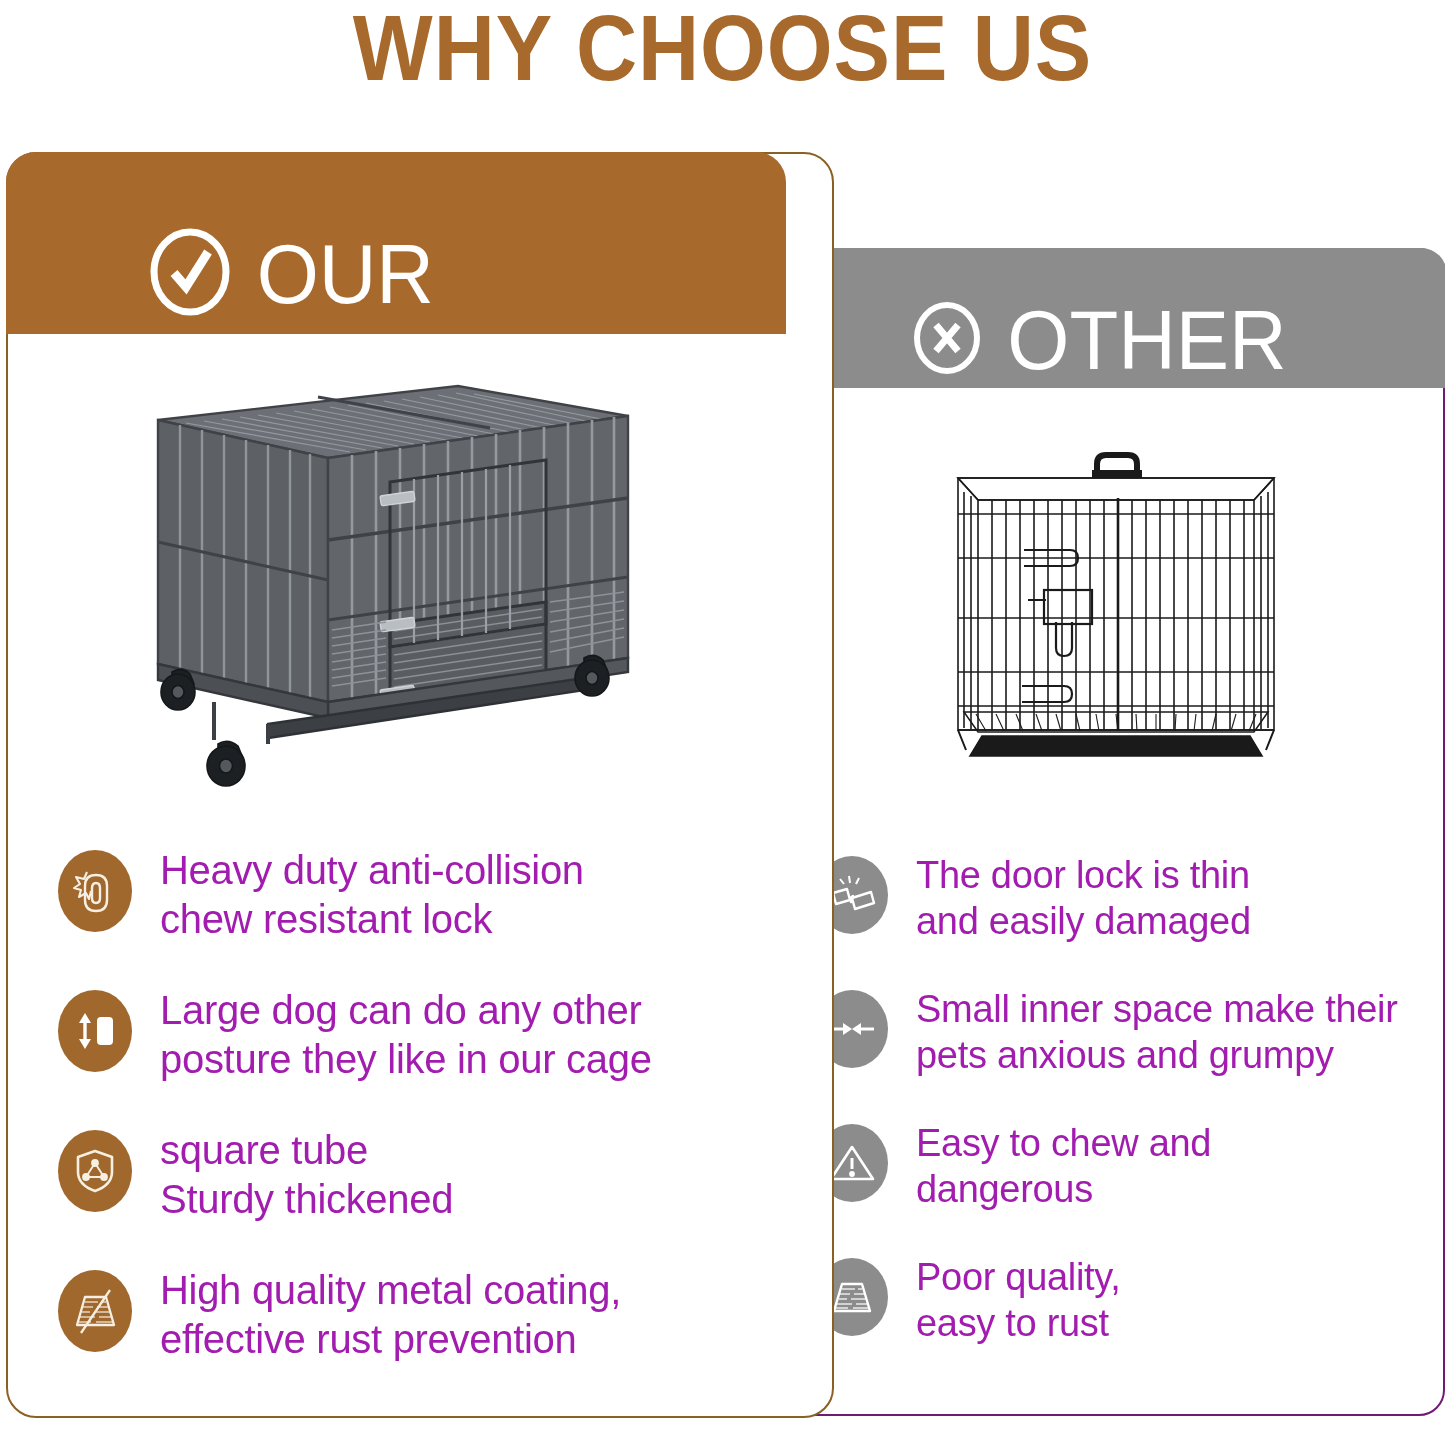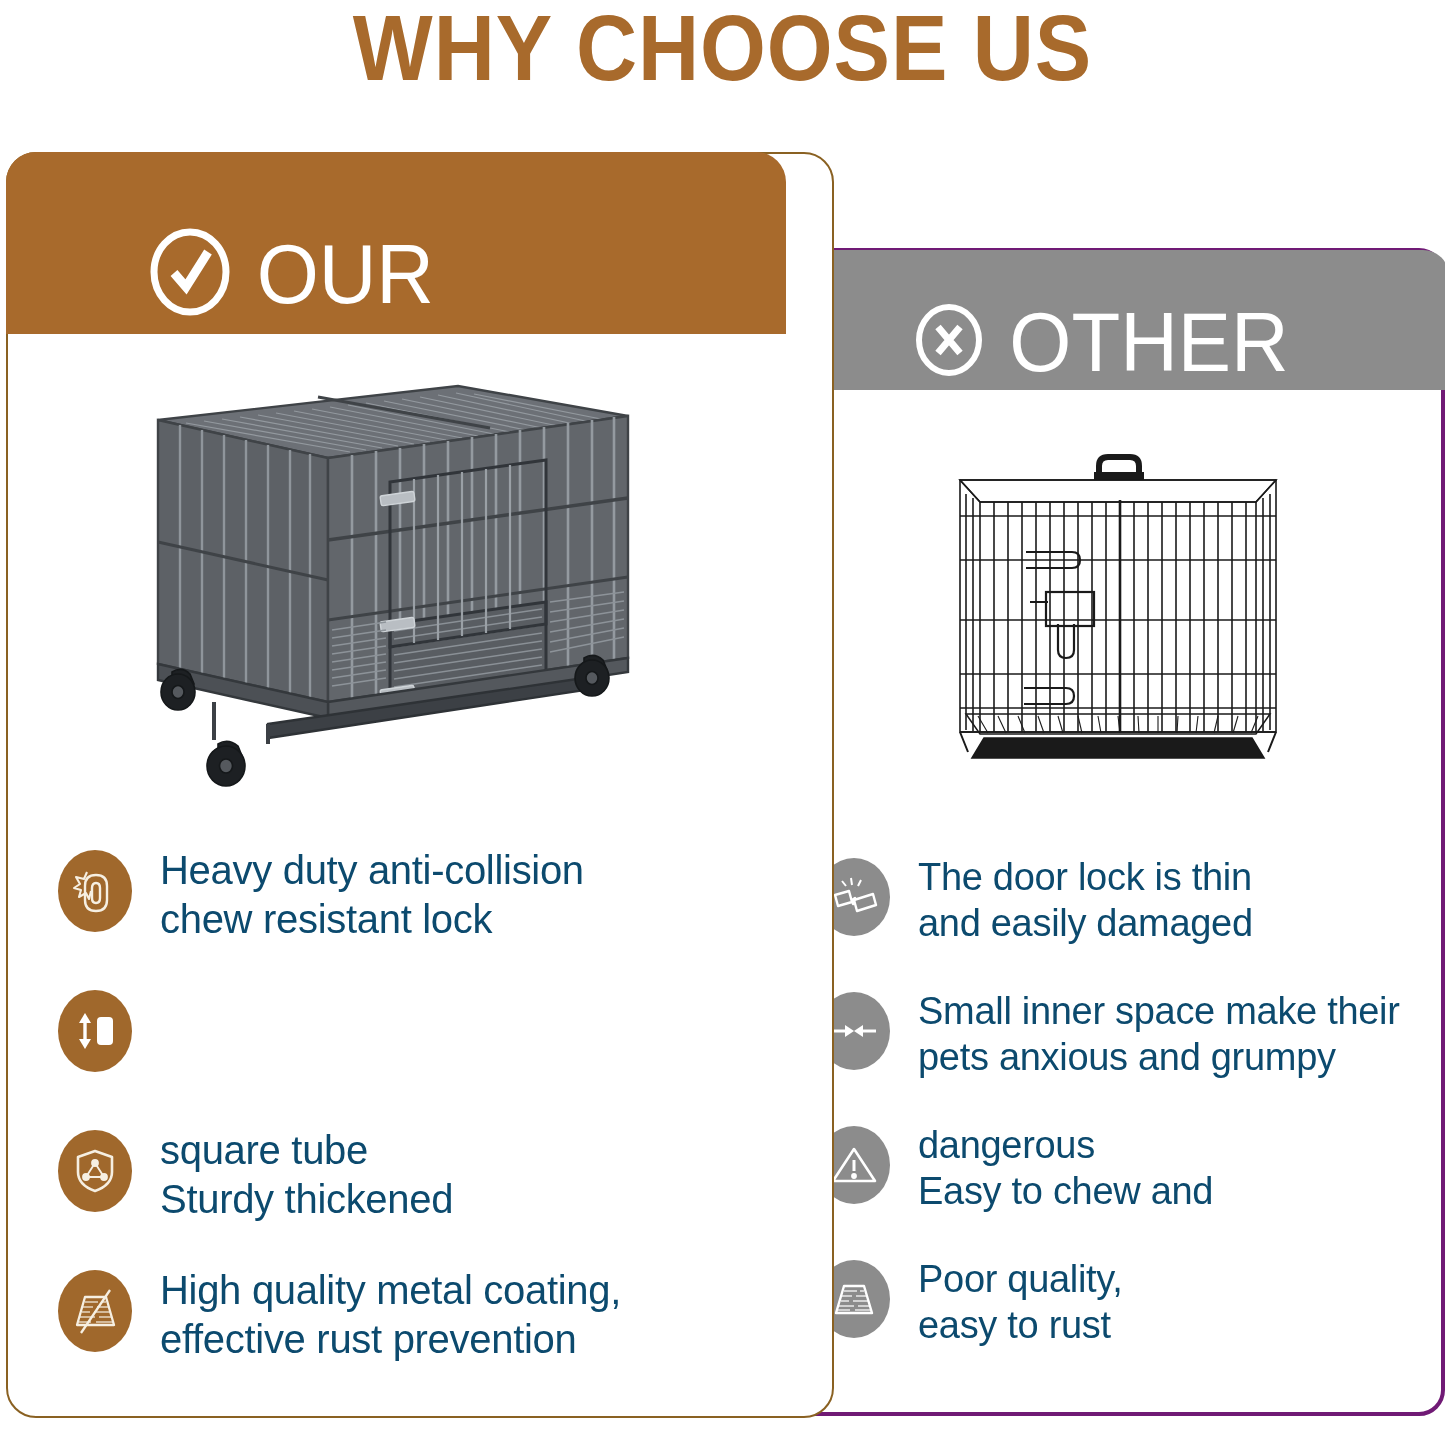--- a/index.html
+++ b/index.html
@@ -29,21 +29,21 @@
     white-space: nowrap;
   }
 
   
   #other-card {
     position: absolute;
     left: 786px;
     top: 248px;
     width: 659px;
     height: 1168px;
-    border: 4px solid #701a75;
+    border: 2px solid #701a75;
     border-radius: 26px;
     background: #ffffff;
   }
   #other-header {
     position: absolute;
     left: -2px;
     top: -2px;
     width: 661px;
     height: 140px;
     background: #8c8c8c;
@@ -119,21 +119,21 @@
     display: flex;
     align-items: center;
     justify-content: center;
   }
   #our-features .feat-badge  { width: 74px; height: 82px; background: #a0682c; margin-top: 6px; }
   #other-features .feat-badge{ width: 72px; height: 78px; background: #8c8c8c; margin-top: 6px; }
 
   .feat-text {
     font-size: 40px;
     line-height: 1.22;
-    color: #0c4a6e;
+    color: #a21caf;
     font-weight: 400;
     margin-left: 28px;
     padding-top: 2px;
     letter-spacing: -0.3px;
   }
   #other-features .feat-text { font-size: 38px; }
 
   .feat-text .ln { display: block; white-space: nowrap; }
 </style>
 </head>
@@ -279,22 +279,22 @@
       <span class="feat-badge">
         <svg width="48" height="44" viewBox="0 0 48 44">
           <g stroke="#ffffff" fill="none" stroke-width="2.6" stroke-linejoin="round">
             <path d="M24 6 L45 38 L3 38 Z"></path>
             <line x1="24" y1="17" x2="24" y2="28" stroke-width="3"></line>
             <circle cx="24" cy="33" r="1.6" fill="#ffffff"></circle>
           </g>
         </svg>
       </span>
       <span class="feat-text">
+        <span class="ln">Easy to chew and</span>
         <span class="ln">dangerous</span>
-        <span class="ln">Easy to chew and</span>
       </span>
     </div>
 
     <div class="feature-row">
       <span class="feat-badge">
         <svg width="48" height="42" viewBox="0 0 48 42">
           <path d="M14 8 L34 8 L42 35 L6 35 Z" fill="none" stroke="#ffffff" stroke-width="2.4" stroke-linejoin="round"></path>
           <g stroke="#ffffff" stroke-width="1.3" opacity="0.95">
             <line x1="14" y1="13" x2="27" y2="13"></line>
               <line x1="30" y1="13" x2="34" y2="13"></line>
@@ -483,20 +483,24 @@
       <span class="feat-badge">
         <svg width="48" height="48" viewBox="0 0 48 48">
           <g fill="#ffffff" stroke="#ffffff">
             <line x1="14" y1="12" x2="14" y2="36" stroke-width="3.4"></line>
             <polygon points="14,6 8,16 20,16" stroke="none"></polygon>
             <polygon points="14,42 8,32 20,32" stroke="none"></polygon>
             <rect x="26" y="10" width="16" height="28" rx="4" fill="#ffffff" stroke="none"></rect>
           </g>
         </svg>
       </span>
+      <span class="feat-text">
+        <span class="ln">Large dog can do any other</span>
+        <span class="ln">posture they like in our cage</span>
+      </span>
     </div>
 
     <div class="feature-row">
       <span class="feat-badge">
         <svg width="46" height="50" viewBox="0 0 46 50">
           <g stroke="#f6efe2" fill="none" stroke-width="2.6" stroke-linejoin="round">
             <path d="M23 5 L40 11 v15 q0 13 -17 19 Q6 39 6 26 V11 Z"></path>
             <path d="M23 17 L32 31 L14 31 Z" stroke-width="1.9"></path>
             <circle cx="23" cy="17" r="2.6" fill="#f6efe2"></circle>
             <circle cx="14" cy="31" r="2.6" fill="#f6efe2"></circle>

